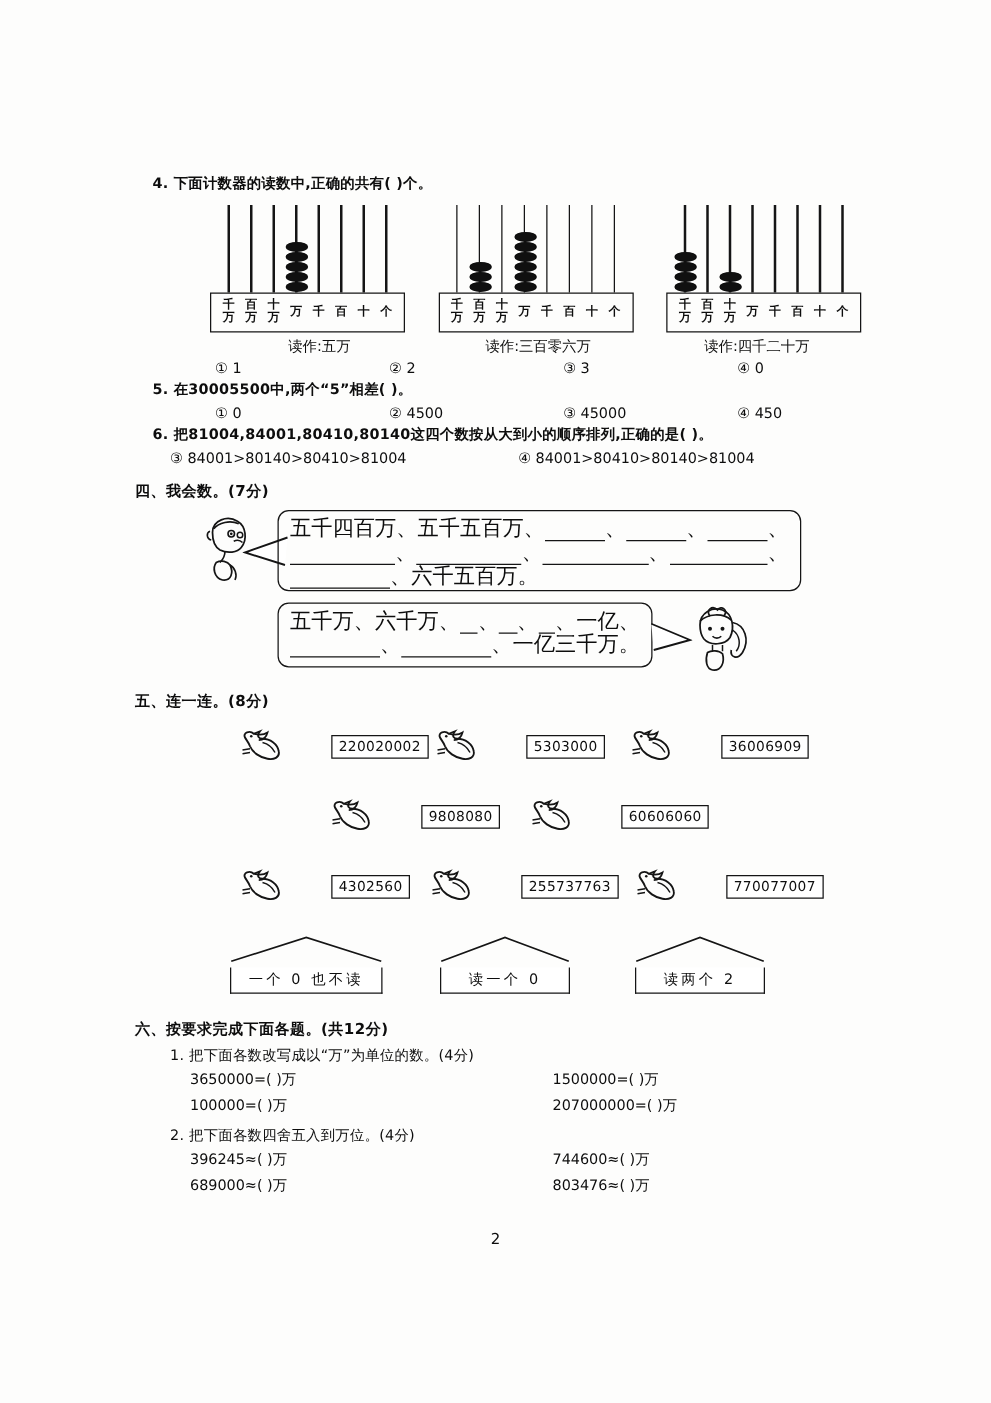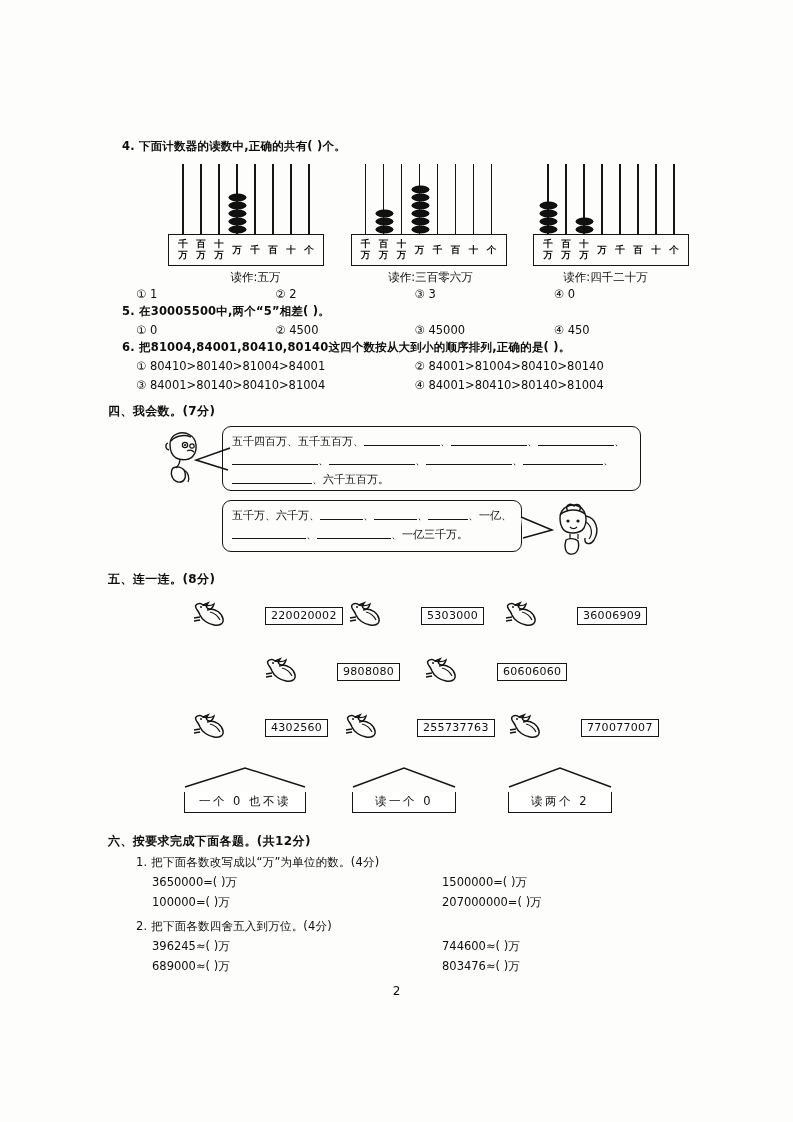--- a/index.html
+++ b/index.html
@@ -46,21 +46,21 @@
   .indent1 { padding-left: 14px; font-weight: bold; }
   .indent2 { padding-left: 28px; }
 
   .opt-row {
     display: flex;
     font-size: 11.5px;
     line-height: 1.6;
     padding-left: 28px;
   }
   .opt-row > span { white-space: nowrap; }
-  .opt4 > span { width: 146px; }
+  .opt4 > span { width: 146px; margin-left: 36px; }
   .opt2 > span { width: 290px; }
 
   
   .counters {
     display: flex;
     justify-content: space-between;
     margin-top: 8px;
     padding: 0 4px 0 60px;
   }
   .counter {
@@ -121,25 +121,25 @@
   
   .bubble-wrap { position: relative; margin-top: 8px; height: 62px; }
   .bubble {
     position: absolute;
     border: 1.5px solid #151515;
     border-radius: 9px;
     box-sizing: border-box;
     padding: 5px 9px 4px 9px;
   }
   .bub-line {
-    font-size: 11px;
+    font-size: 17px;
     line-height: 19px;
     white-space: nowrap;
     display: flex;
-    align-items: flex-start;
+    align-items: flex-end;
   }
   .blank {
     display: inline-block;
     border-bottom: 1.4px solid #151515;
     height: 13px;
   }
   .tail { position: absolute; }
 
   
   .birds { position: relative; margin-top: 6px; height: 168px; }
@@ -330,24 +330,20 @@
 
     <div class="q-line indent1">5. 在30005500中,两个“5”相差(      )。</div>
     <div class="opt-row opt4">
       <span>① 0</span>
       <span>② 4500</span>
       <span>③ 45000</span>
       <span>④ 450</span>
     </div>
 
     <div class="q-line indent1">6. 把81004,84001,80410,80140这四个数按从大到小的顺序排列,正确的是(      )。</div>
-    <div class="opt-row opt2">
-      <span>① 80410&gt;80140&gt;81004&gt;84001</span>
-      <span>② 84001&gt;81004&gt;80410&gt;80140</span>
-    </div>
     <div class="opt-row opt2">
       <span>③ 84001&gt;80140&gt;80410&gt;81004</span>
       <span>④ 84001&gt;80410&gt;80140&gt;81004</span>
     </div>
 
     <div class="sec-head">四、我会数。(7分)</div>
 
     <div class="bubble-wrap" style="height:66px;margin-top:6px">
       <span style="position:absolute;left:52px;top:2px">
         <svg width="48" height="58" viewBox="0 0 48 58">

